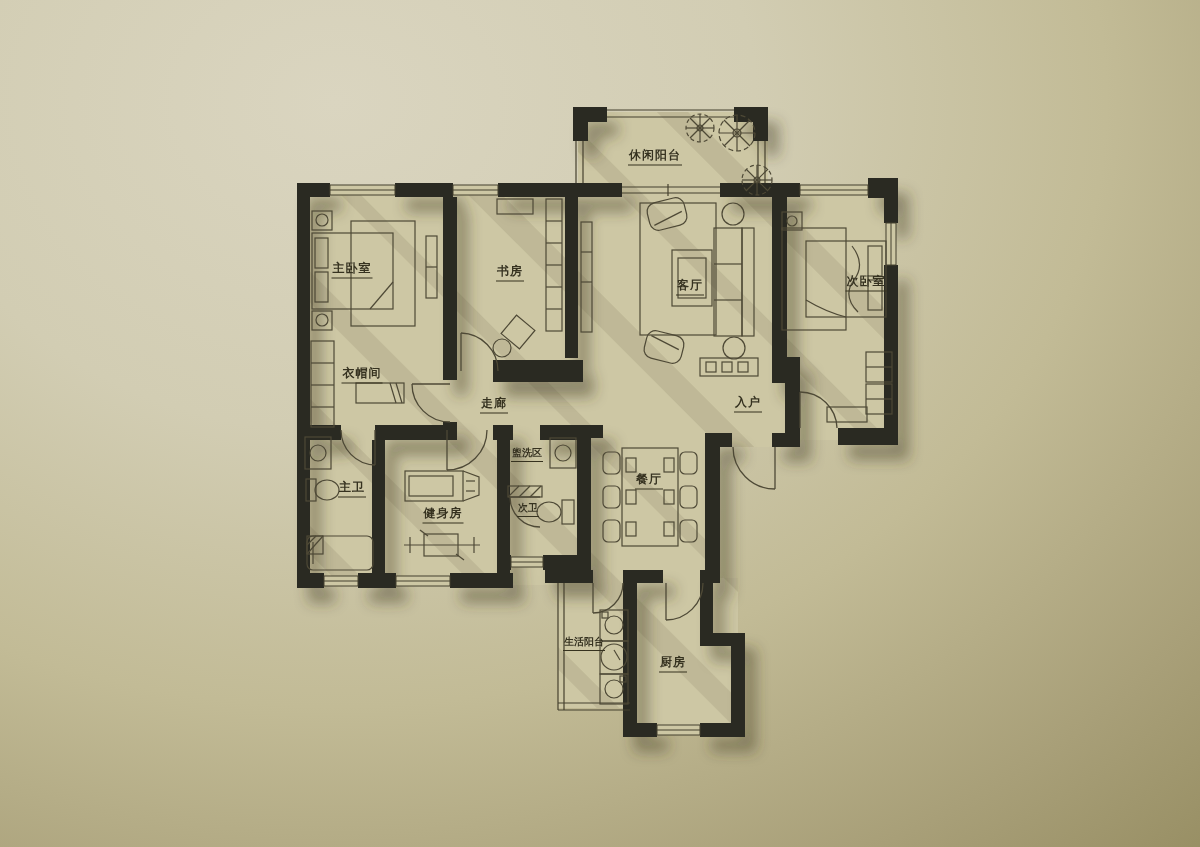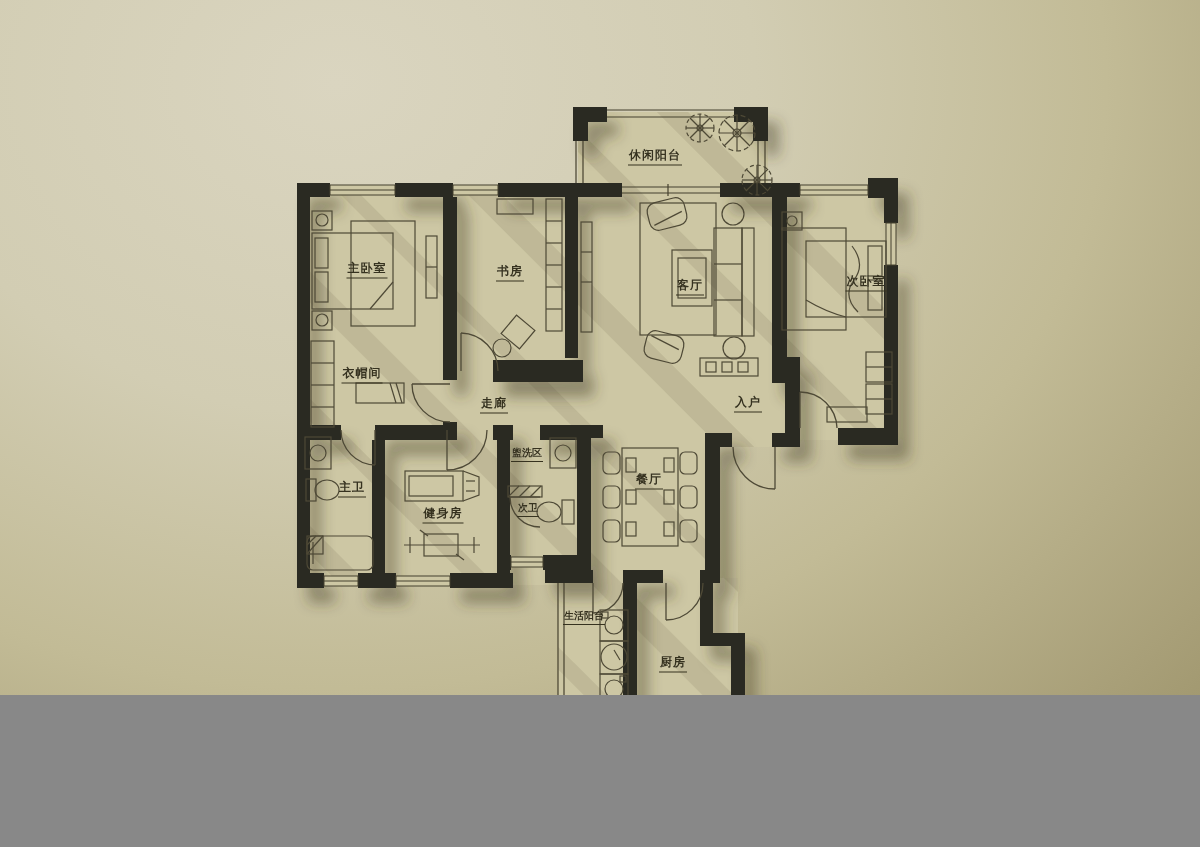--- a/index.html
+++ b/index.html
@@ -1,17 +1,17 @@
 <!DOCTYPE html>
 <html><head>
 <meta charset="utf-8">
 <style>
   html,body{margin:0;padding:0;background:#888;}
   #stage{
-    position:relative;width:1200px;height:695px;overflow:hidden;
+    position:relative;width:1200px;height:847px;overflow:hidden;
     background:radial-gradient(ellipse 1400px 1100px at 28% 12%,
       #dad5c0 0%, #d2cdb3 30%, #c2bb96 55%, #a89f78 78%, #8f8659 100%);
     font-family:"DejaVu Sans","Liberation Sans",sans-serif;
   }
   svg{position:absolute;left:0;top:0;}
   .room-label{
     position:absolute;transform:translate(-50%,-50%);
     color:#36321f;font-size:12px;font-weight:bold;letter-spacing:1px;
     border-bottom:1.5px solid #36321f;padding:0 1px 1px 1px;white-space:nowrap;
     text-shadow:0 0 1px rgba(255,255,250,.25);
@@ -410,27 +410,27 @@
             <line x1="-15" y1="0" x2="15" y2="0"></line>
             <line x1="-11" y1="-11" x2="11" y2="11"></line>
             <line x1="-11" y1="11" x2="11" y2="-11"></line>
             <circle r="15" stroke-dasharray="4 3"></circle>
           </g>
     </g>
   </g>
 </svg>
 
 <div class="room-label" style="left:655px;top:156px">休闲阳台</div>
-<div class="room-label" style="left:367px;top:269px">主卧室</div>
+<div class="room-label" style="left:352px;top:269px">主卧室</div>
 <div class="room-label" style="left:510px;top:272px">书房</div>
 <div class="room-label" style="left:690px;top:286px">客厅</div>
 <div class="room-label" style="left:866px;top:282px">次卧室</div>
 <div class="room-label" style="left:362px;top:374px">衣帽间</div>
 <div class="room-label" style="left:494px;top:404px">走廊</div>
 <div class="room-label" style="left:748px;top:403px">入户</div>
 <div class="room-label" style="left:352px;top:488px">主卫</div>
 <div class="room-label" style="left:443px;top:514px">健身房</div>
 <div class="room-label sm" style="left:527px;top:454px">盥洗区</div>
 <div class="room-label sm" style="left:528px;top:509px">次卫</div>
 <div class="room-label" style="left:649px;top:480px">餐厅</div>
-<div class="room-label sm" style="left:584px;top:617px">生活阳台</div>
+<div class="room-label sm" style="left:584px;top:643px">生活阳台</div>
 <div class="room-label" style="left:673px;top:663px">厨房</div>
 </div>
 
 </body></html>

